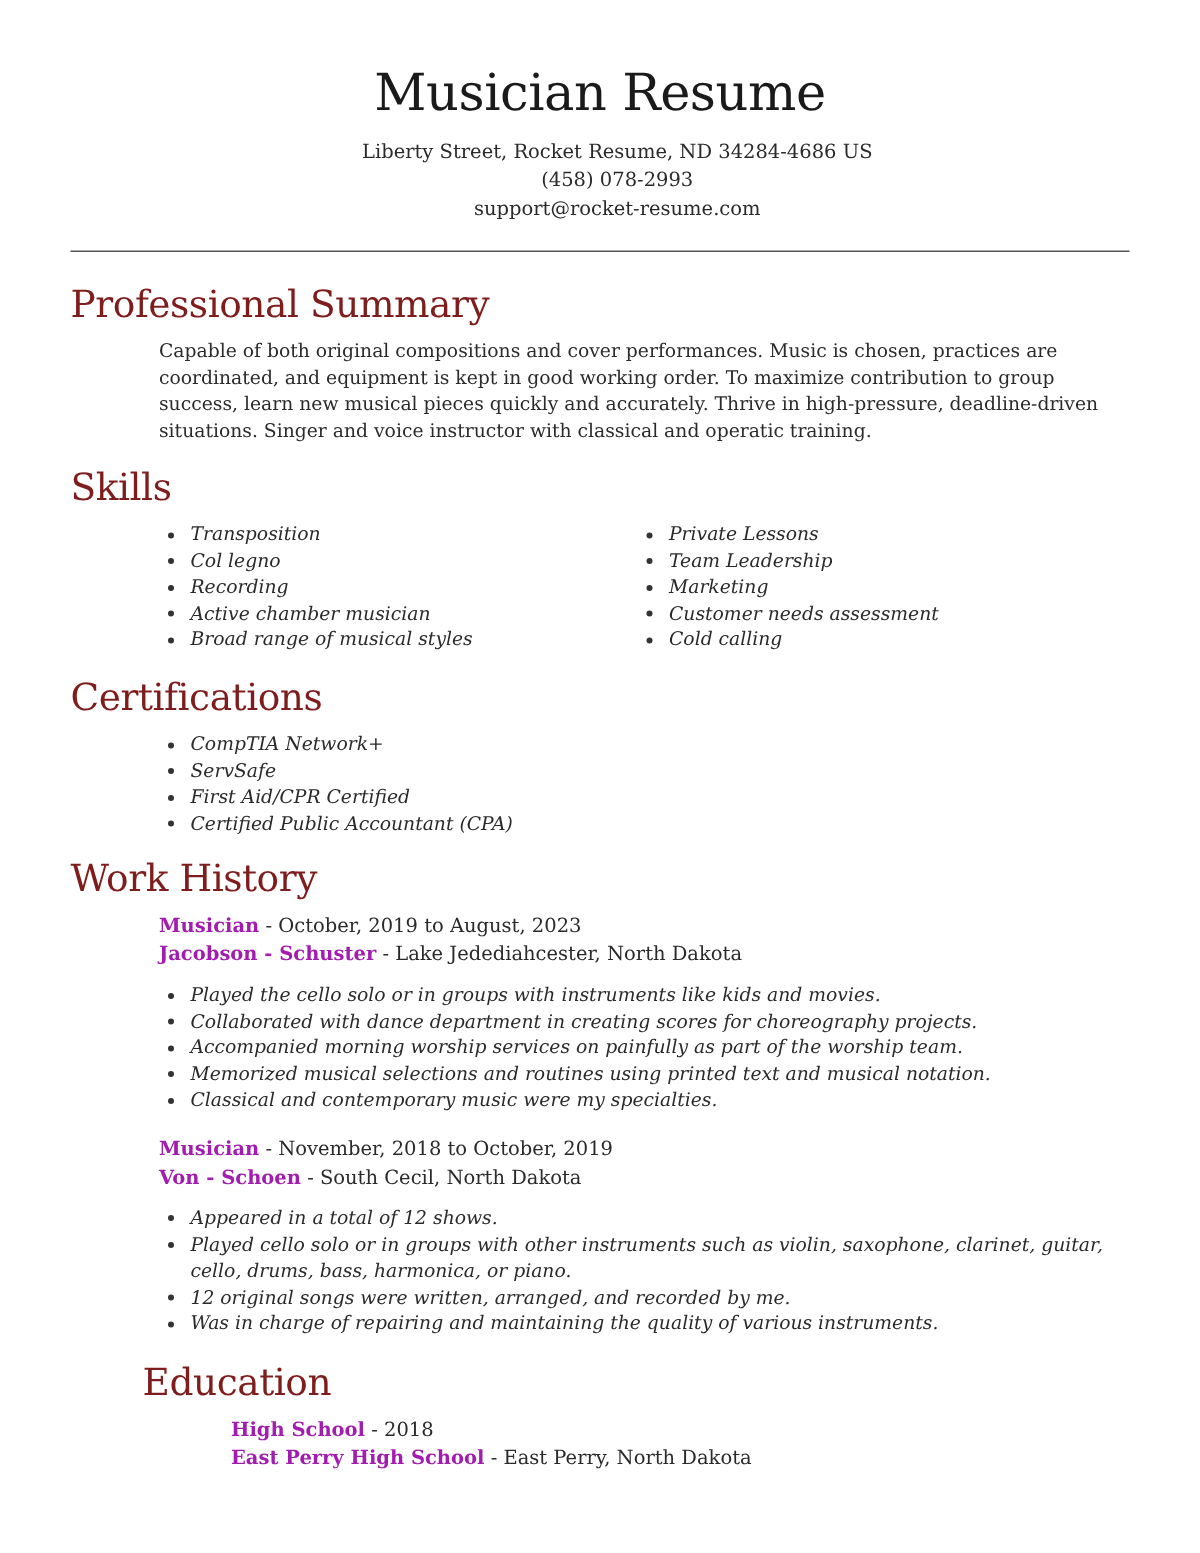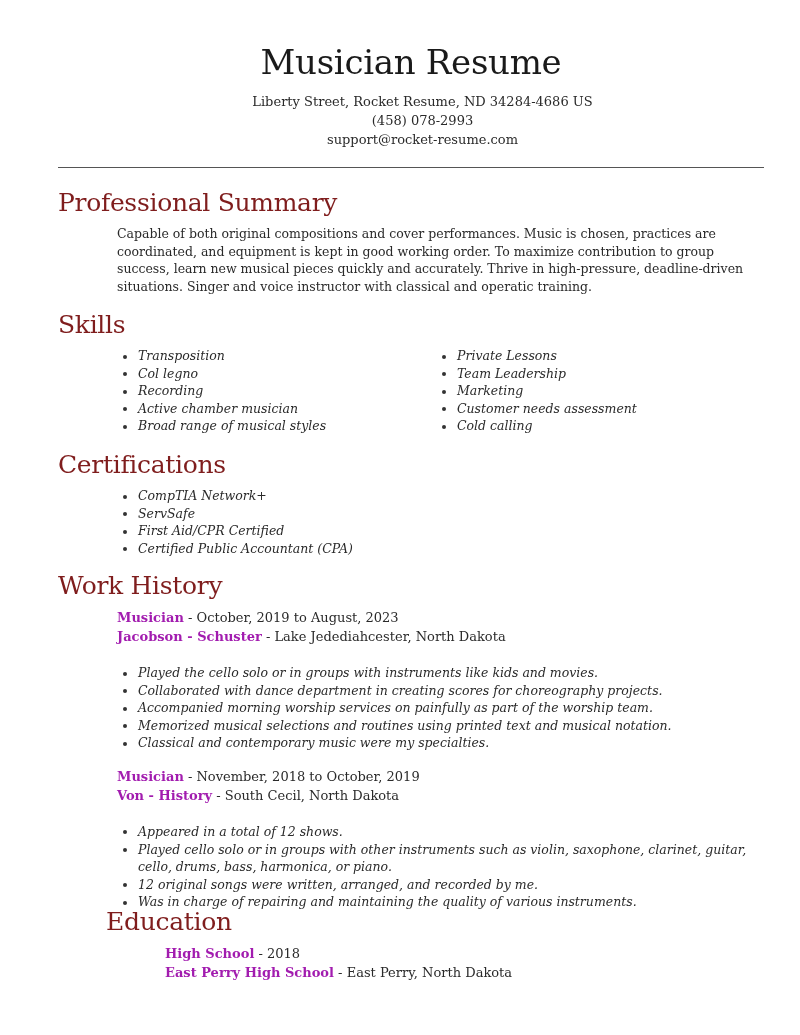--- a/index.html
+++ b/index.html
@@ -10,21 +10,21 @@
     body {
       width: 800px;
       height: 1035px;
       overflow: hidden;
       font-family: "DejaVu Serif", "Liberation Serif", serif;
       color: #222222;
       position: relative;
     }
     .page {
       position: absolute;
-      left: 11px; top: 0;
+      left: 0; top: 0;
       width: 728px;
       height: 1035px;
     }
     .header {
       position: absolute;
       left: 0; top: 40px;
       width: 800px;
       text-align: center;
     }
     .name {
@@ -106,21 +106,21 @@
     .job-line {
       font-size: 13px;
       line-height: 19px;
       color: #2a2a2a;
     }
     .strong {
       color: #a21caf;
       font-weight: 700;
     }
     .job ul.bullets {
-      margin-top: 18px;
+      margin-top: 8px;
     }
     .job + .job {
       margin-top: 15px;
     }
   </style>
 </head>
 <body>
 
 <div class="page">
 
@@ -190,21 +190,21 @@
           <li>Memorized musical selections and routines using printed text and musical notation.</li>
           <li>Classical and contemporary music were my specialties.</li>
         </ul>
       </div>
 
       <div class="job">
         <div class="job-line">
           <span class="strong">Musician</span><span> - November, 2018 to October, 2019</span>
         </div>
         <div class="job-line">
-          <span class="strong">Von - History</span><span> - South Cecil, North Dakota</span>
+          <span class="strong">Von - Schoen</span><span> - South Cecil, North Dakota</span>
         </div>
         <ul class="bullets">
           <li>Appeared in a total of 12 shows.</li>
           <li>Played cello solo or in groups with other instruments such as violin, saxophone, clarinet, guitar, cello, drums, bass, harmonica, or piano.</li>
           <li>12 original songs were written, arranged, and recorded by me.</li>
           <li>Was in charge of repairing and maintaining the quality of various instruments.</li>
         </ul>
       </div>
 
     </div>

